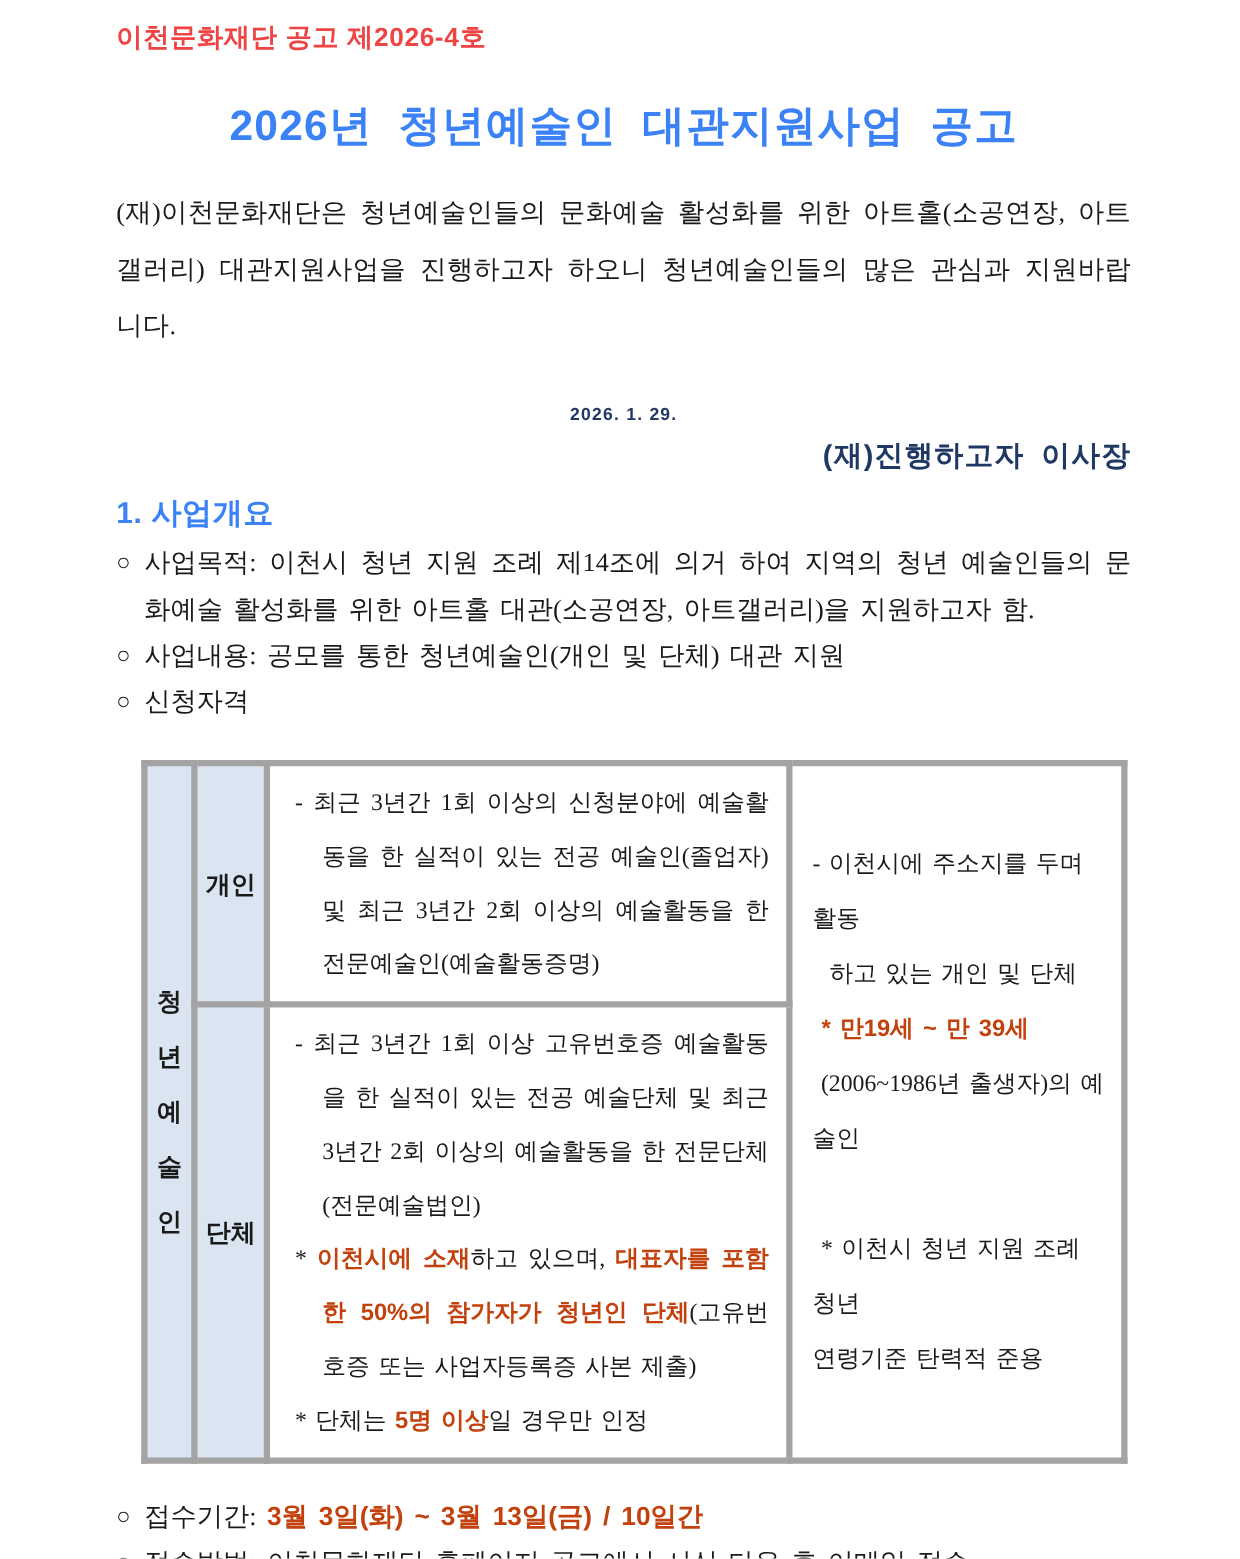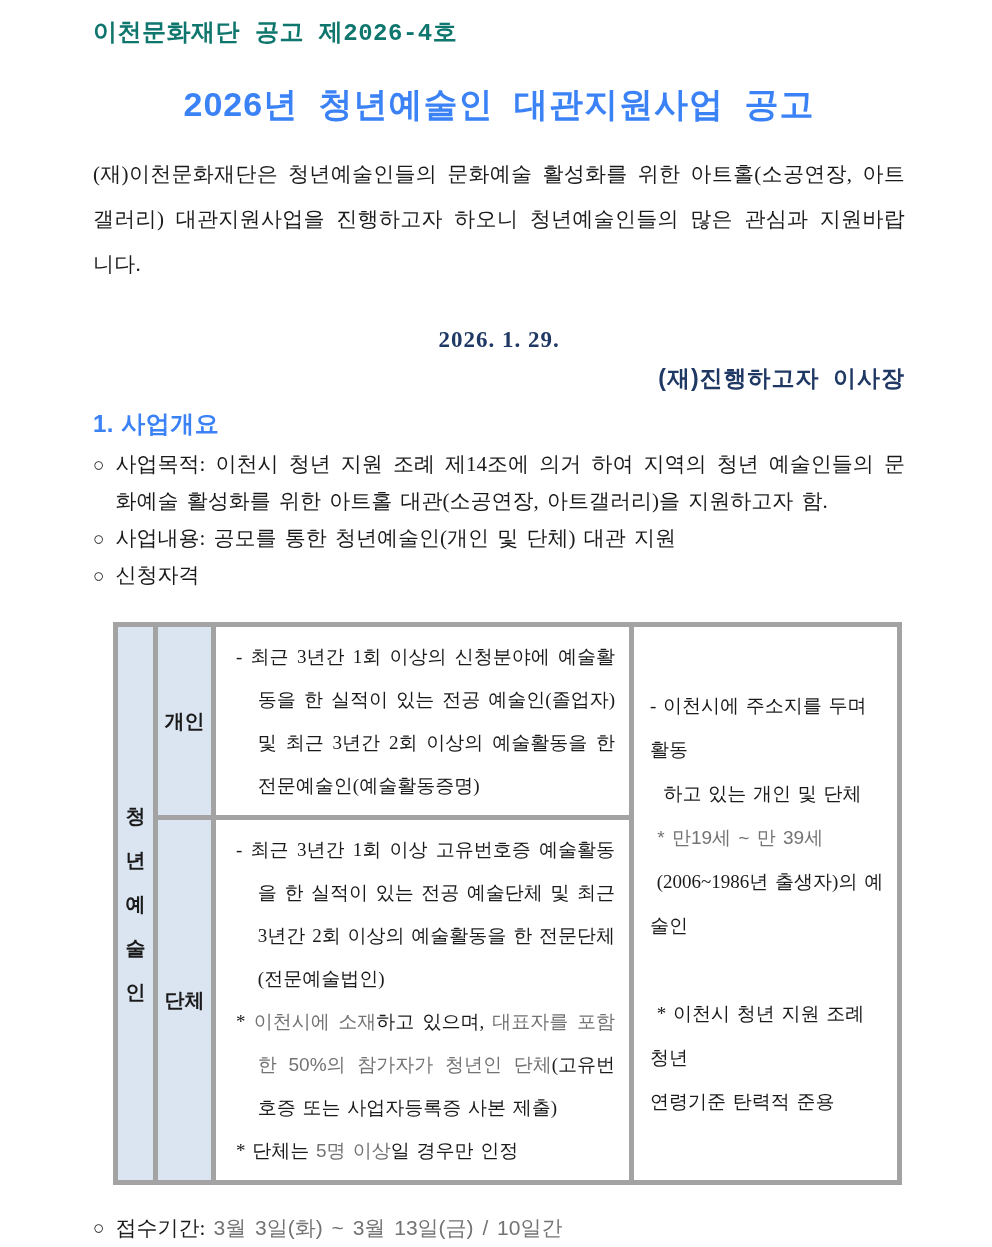--- a/index.html
+++ b/index.html
@@ -10,65 +10,65 @@
     margin:0 auto;
     background:#ffffff;
     padding:16px 87px 10px 93px;
     overflow:hidden;
     font-family:"Liberation Serif", serif;
     color:#1a1a1a;
     font-size:21px;
   }
 
   .notice-no{
-    font-family:Liberation Mono, monospace;
-    font-weight:bold;color:#0f766e;
-    font-size:24px;letter-spacing:0.5px;
+    font-family:Liberation Sans, sans-serif;
+    font-weight:bold;color:#ef4444;
+    font-size:21px;letter-spacing:0.5px;
   }
   .doc-title{
     margin-top:34px;
     text-align:center;
     font-family:"Liberation Sans", sans-serif;
     font-weight:bold;color:#3b82f6;
     font-size:34px;letter-spacing:1px;word-spacing:10px;
   }
   .intro{
     margin-top:24px;
     line-height:45px;
     text-align:justify;
     letter-spacing:0.3px;
     word-spacing:3px;
   }
   .doc-date{
     margin-top:40px;
     text-align:center;
-    font-family:Liberation Serif, serif;
+    font-family:Liberation Sans, sans-serif;
     font-weight:bold;color:#1f3864;
-    font-size:23px;letter-spacing:1px;
+    font-size:14px;letter-spacing:1px;
   }
   .doc-issuer{
     margin-top:10px;
     text-align:right;
     font-family:"Liberation Sans", sans-serif;
     font-weight:bold;color:#1f3864;
     font-size:23px;letter-spacing:1px;word-spacing:6px;
   }
   .sec-heading{
     margin-top:14px;
     font-family:"Liberation Sans", sans-serif;
     font-weight:bold;color:#3b82f6;
     font-size:24px;letter-spacing:0.5px;
   }
 
   .bullet{display:flex;gap:11px;line-height:37px;margin-top:0;}
   .bullet.mt{margin-top:6px;}
   .b-marker{flex:0 0 auto;font-size:19px;}
   .b-body{flex:1;text-align:justify;word-spacing:3px;}
   .b-label{white-space:nowrap;}
-  .bold-sans{font-family:"Liberation Sans", sans-serif;font-weight:normal;color:#737373;}
+  .bold-sans{font-family:"Liberation Sans", sans-serif;font-weight:bold;color:#c2410c;}
 
   table{border-collapse:collapse;}
   .elig-table{
     margin-top:28px;margin-left:20px;
     width:784px;table-layout:fixed;
     border:2px solid #000;
     font-size:19px;
   }
   .elig-table td{border:5px solid #a3a3a3;vertical-align:middle;box-sizing:border-box;}
   .elig-table .vhead{

